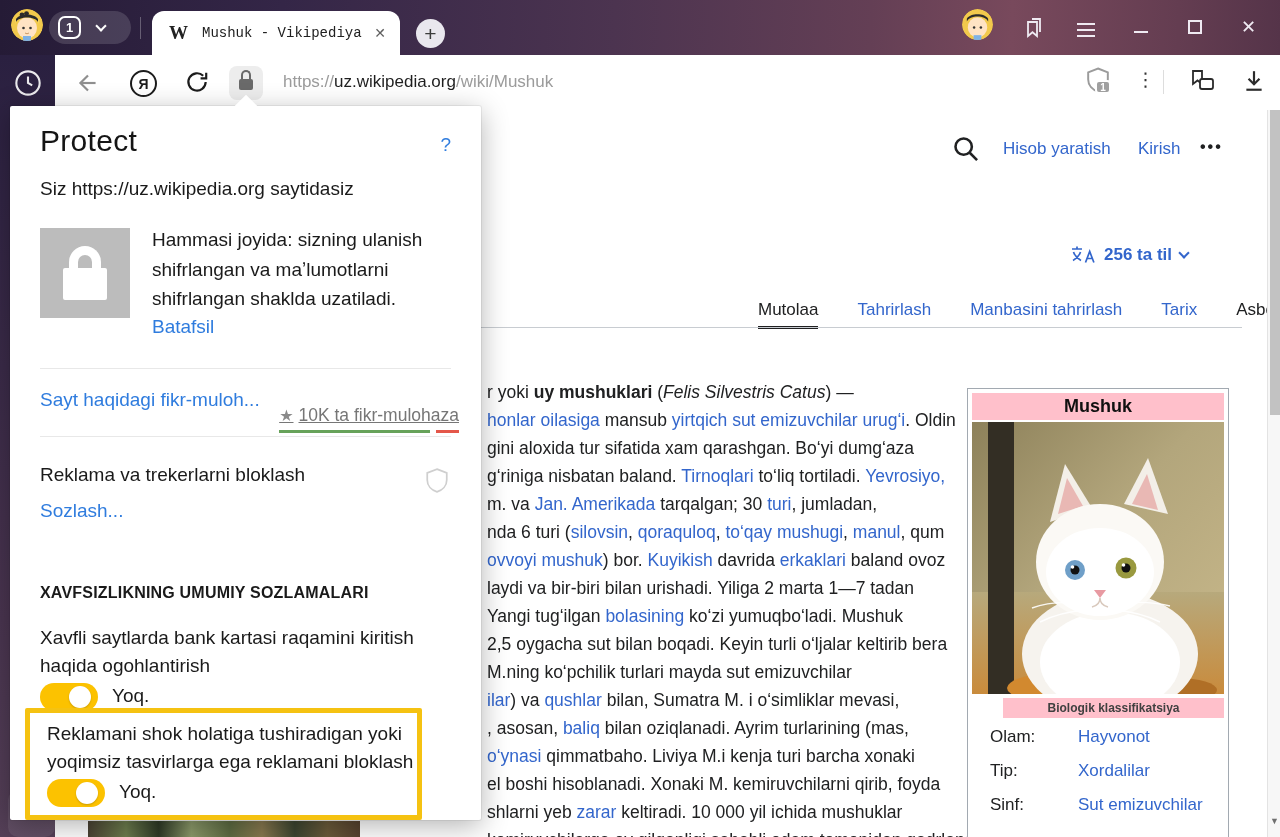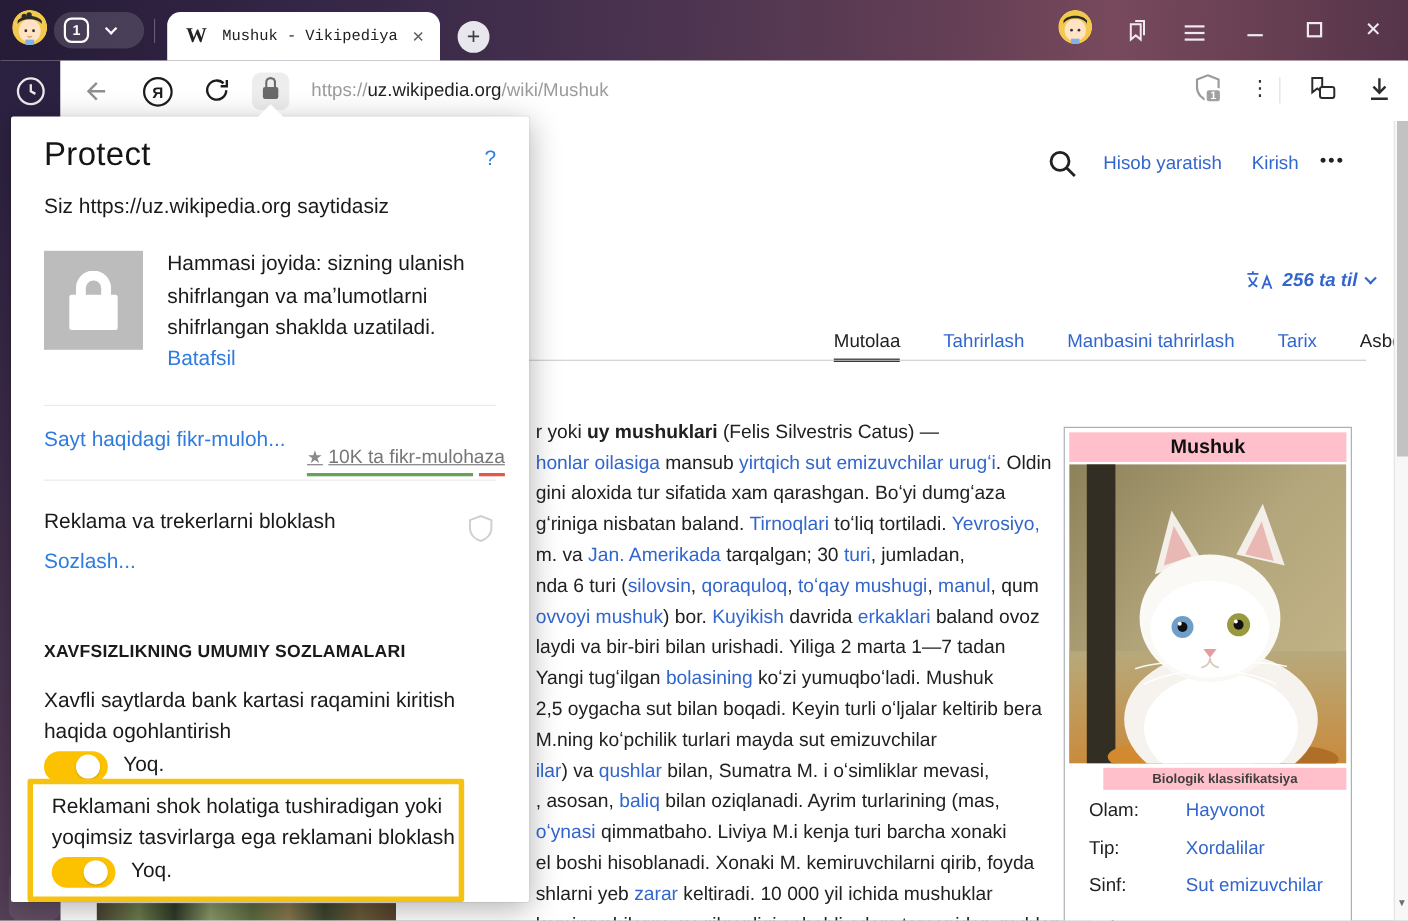--- a/index.html
+++ b/index.html
@@ -58,33 +58,33 @@
              background:linear-gradient(180deg,#2a2040 0%,#3b2b49 40%,#4a3550 72%,#554058 100%); }
   .clock { position:absolute; left:14px; top:14px; }
   .side-tile { position:absolute; left:8px; top:735px; width:47px; height:47px; border-radius:10px; background:rgba(255,255,255,.08); }
 
   
   .content { position:absolute; left:55px; top:110px; width:1225px; height:727px; background:#fff; overflow:hidden; z-index:1; color:#202122; }
   .abs { position:absolute; }
   .wlink { color:#3366cc; text-decoration:none; cursor:pointer; }
   .hdr-link { font-size:17px; }
   .more-dots { font-size:16px; font-weight:bold; letter-spacing:2px; color:#202122; }
-  .lang-row { left:1077px; top:134px; display:flex; align-items:center; color:#36c;font-style:italic; }
+  .lang-row { left:1015px; top:134px; display:flex; align-items:center; color:#36c; }
   .lang-label { font-size:17px; font-weight:bold; margin:0 8px; }
   .lang-chev { color:#36c; margin-top:-3px; }
   .wtabs { left:703px; top:190px; display:flex; gap:39px; font-size:17px; white-space:nowrap; }
   .wtab { color:#3366cc; cursor:pointer; }
   .wtab.black { color:#202122; }
   .wtab.active { color:#202122; padding-bottom:6px; border-bottom:3px solid #202122; }
   .wtab .chev { width:7px; height:7px; border-color:#202122; margin-left:6px; margin-bottom:1px; }
   .tabs-line { left:375px; top:217px; width:812px; height:1px; background:#c8ccd1; }
   .article { left:432px; top:268px; width:540px; font-size:17.5px; }
   .aline { height:28px; line-height:28px; white-space:nowrap; }
   .seg-b { font-weight:bold; }
-  .seg-i { }
+  .seg-i { font-style:italic; }
   .seg-l { color:#3366cc; cursor:pointer; }
 
   
   .sb-track { left:1212px; top:0; width:13px; height:727px; background:#f7f7f7; border-left:1px solid #e3e3e3; }
   .sb-thumb { position:absolute; left:1.5px; top:0; width:10px; height:305px; background:#c2c2c2; }
   .sb-down { position:absolute; left:0; top:706px; width:13px; text-align:center; font-size:9px; color:#6f6f6f; }
 
   
   .infobox { left:912px; top:278px; width:262px; height:470px; background:#fff; border:1px solid #a2a9b1; padding:4px; z-index:3; }
   .ib-band { background:#ffc0cb; text-align:center; padding:3px 0; margin-bottom:2px; }

